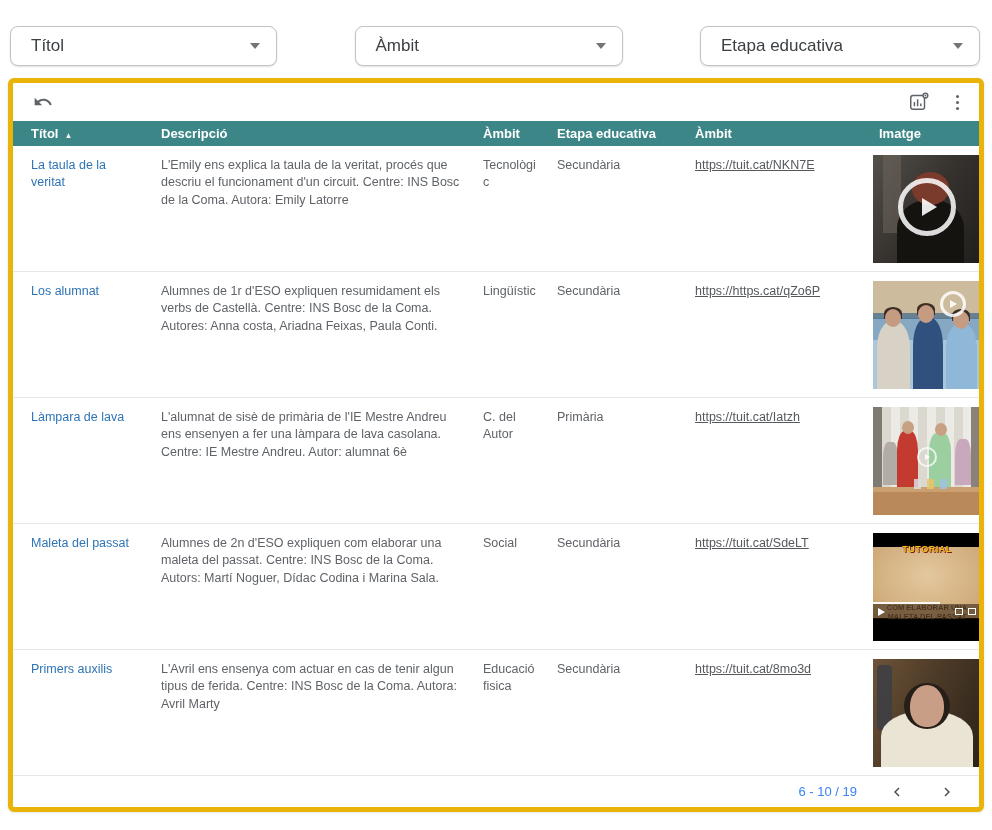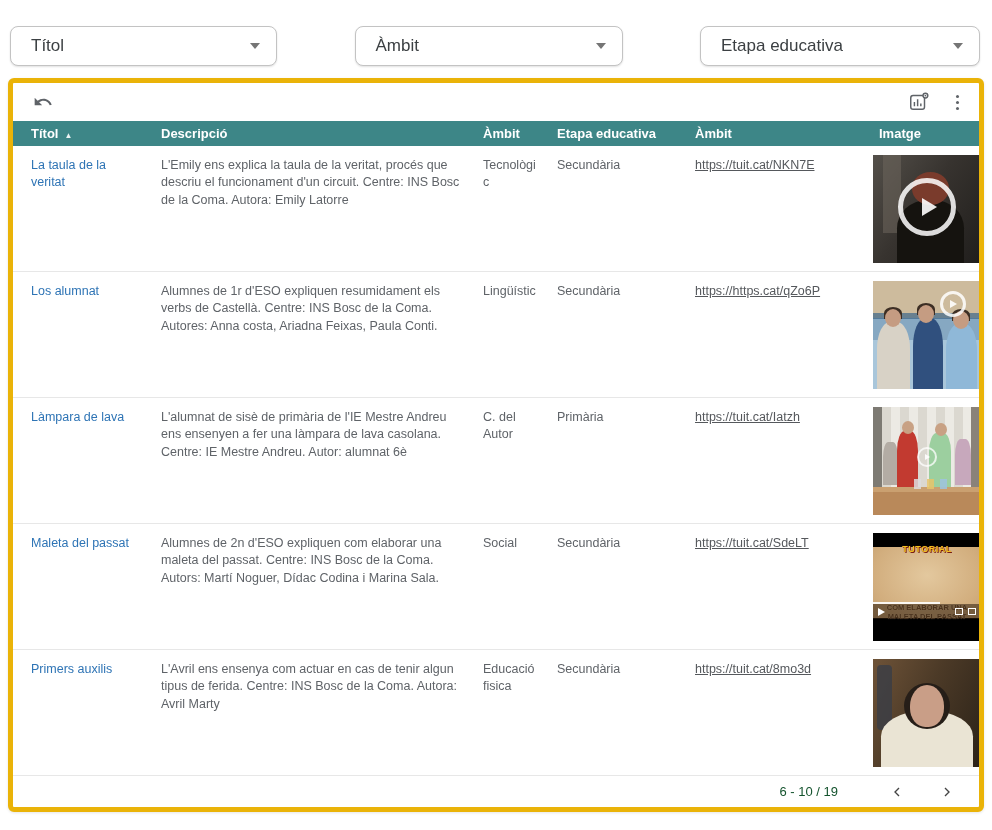--- a/index.html
+++ b/index.html
@@ -117,21 +117,21 @@
   .thumb-4 .hoodie { position:absolute; left:7%; bottom:0; width:86%; height:52%;
     background:#eae4d4; border-radius:45% 45% 0 0; }
   .thumb-4 .neck { position:absolute; left:50%; top:22%; width:46px; height:46px; margin-left:-23px;
     background:#261e18; border-radius:50%; }
   .thumb-4 .face { position:absolute; left:50%; top:24%; width:34px; height:42px; margin-left:-17px;
     background:#c99e87; border-radius:50% 50% 45% 45%; }
 
   
   .footer { flex: 1; display: flex; align-items: center; justify-content: flex-end;
     gap: 14px; padding: 0 14px 0 0; }
-  .page-label { font-size: 13px; color: #14532d; margin-right: 27px; }
+  .page-label { font-size: 13px; color: #3b82f6; margin-right: 8px; }
   .nav-btn { background:none; border:none; cursor:pointer; padding:4px 10px; display:flex; align-items:center; }
 </style>
 </head>
 <body>
 
 <div class="filters">
   <div class="dropdown dd-1">
     <span class="dd-label">Títol</span>
     <span class="caret"></span>
   </div>

